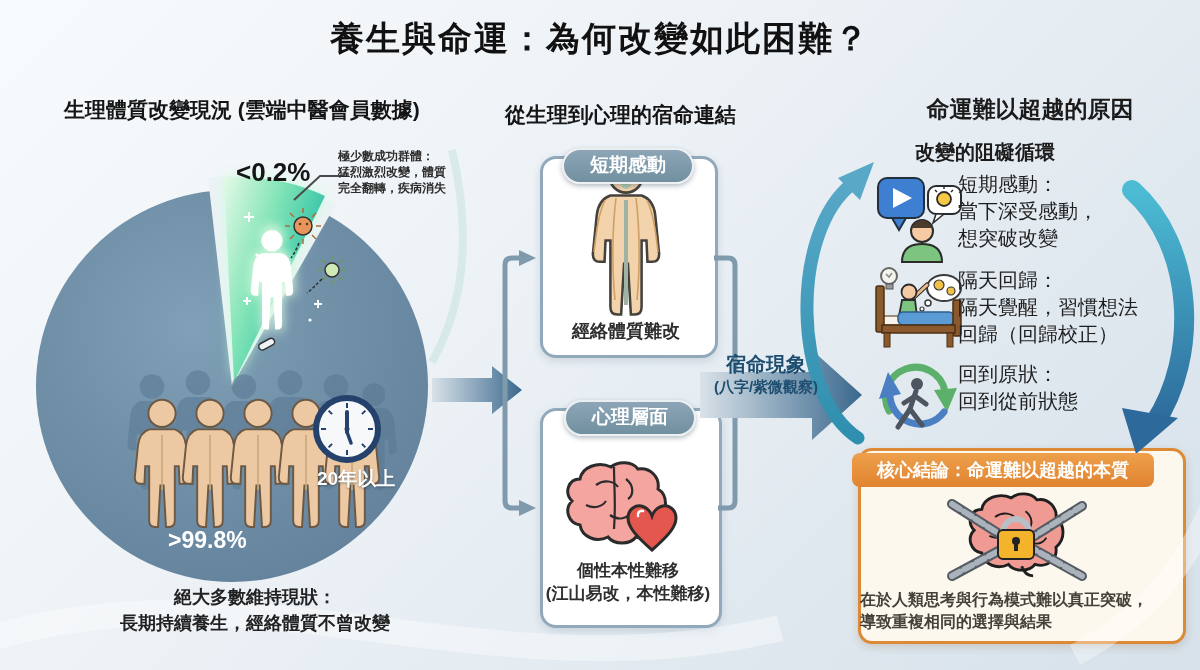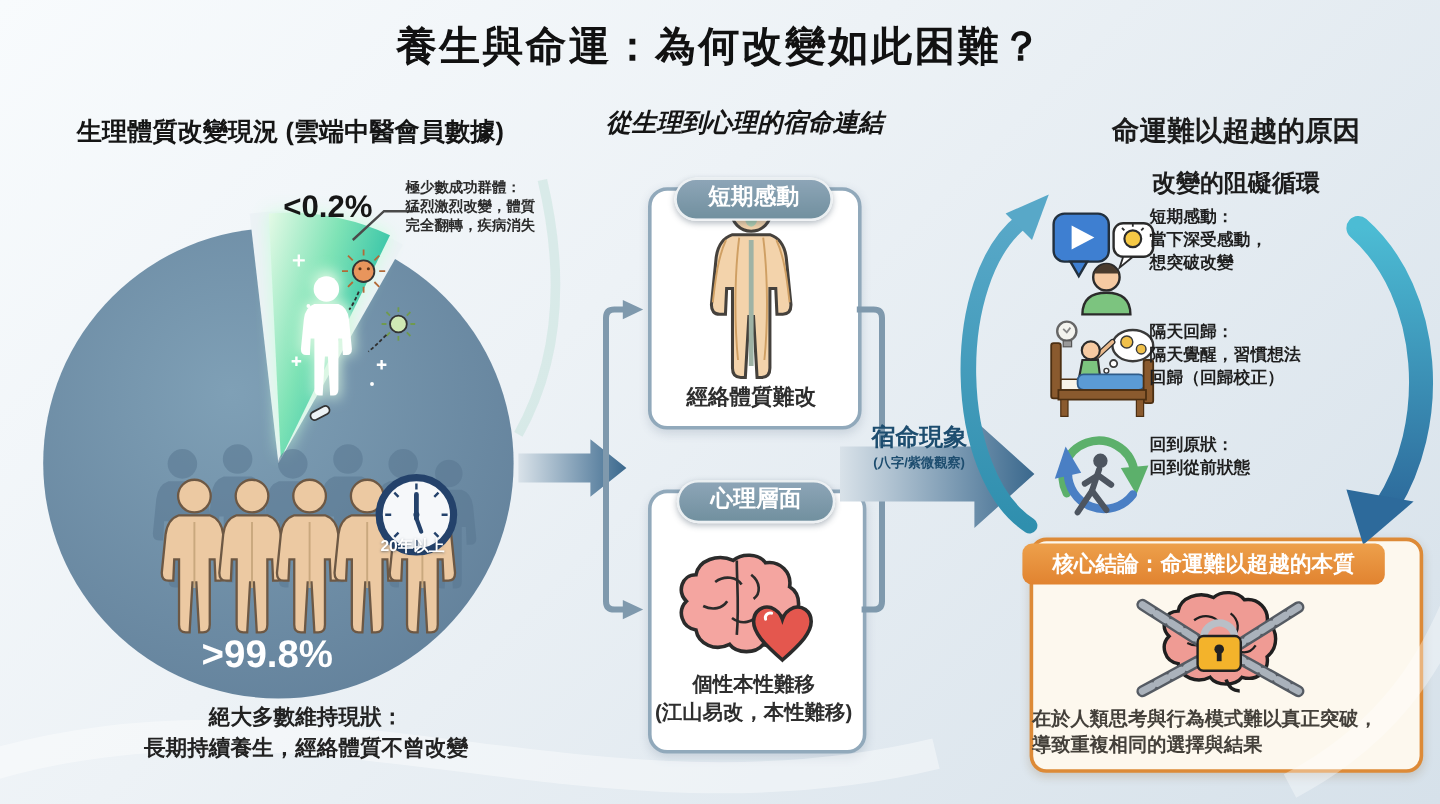--- a/index.html
+++ b/index.html
@@ -4,42 +4,42 @@
 <style>
   html,body{margin:0;padding:0;}
   #canvas{position:relative;width:1200px;height:670px;overflow:hidden;
     font-family:"Liberation Sans","DejaVu Sans",sans-serif;
     background:linear-gradient(135deg,#f8fbfd 0%,#edf2f6 40%,#d6e1ea 100%);}
   .abs{position:absolute;}
   .t{color:#1b1b1b;font-weight:bold;}
   #title{top:16px;left:0;width:1200px;text-align:center;font-size:34px;letter-spacing:2px;color:#111;}
   .sec-head{font-size:21px;color:#151515;}
   #left-head{left:64px;top:96px;}
-  #mid-head{left:505px;top:88px;font-style:italic;}
+  #mid-head{left:505px;top:101px;}
   #right-head{left:880px;top:94px;width:300px;text-align:center;font-size:23px;}
-  #right-sub{left:905px;top:139px;width:250px;text-align:center;font-size:20px;color:#1c1c1c;}
+  #right-sub{left:860px;top:139px;width:250px;text-align:center;font-size:20px;color:#1c1c1c;}
   #callout{left:338px;top:149px;width:190px;font-size:12px;line-height:1.32;color:#2b2b2b;text-align:left;}
   #slice-small{left:216px;top:157px;font-size:26px;color:#161616;margin-left:20px;}
-  #slice-large{left:168px;top:527px;font-size:32px;color:#ffffff;}
-  #clock-label{left:317px;top:446px;font-size:13px;color:#ffffff;text-shadow:0 1px 2px rgba(30,50,70,.5);}
+  #slice-large{left:168px;top:527px;font-size:23px;color:#ffffff;}
+  #clock-label{left:317px;top:466px;font-size:19px;color:#ffffff;text-shadow:0 1px 2px rgba(30,50,70,.5);}
   #pie-caption{left:55px;top:584px;width:400px;text-align:center;font-size:18px;line-height:1.45;color:#222;}
   .card{background:#ffffff;border:3px solid #91a9bb;border-radius:16px;box-shadow:0 3px 8px rgba(70,95,120,.18);}
   #box-physio{left:540px;top:156px;width:172px;height:196px;}
   #box-psych{left:540px;top:408px;width:176px;height:214px;}
   .pill{background:linear-gradient(#8da5b7,#71909f);border:2px solid rgba(255,255,255,.85);
     border-radius:18px;color:#fff;font-size:19px;font-weight:bold;text-align:center;
     line-height:30px;box-shadow:0 2px 5px rgba(40,60,80,.35);}
   #pill-physio{left:562px;top:148px;width:128px;height:32px;}
   #pill-psych{left:564px;top:400px;width:128px;height:32px;}
   #cap-physio{left:540px;top:319px;width:172px;text-align:center;font-size:18px;color:#2e2e2e;}
   #cap-psych{left:538px;top:560px;width:180px;text-align:center;font-size:17px;line-height:1.35;color:#2e2e2e;}
   #arrow-label{left:688px;top:351px;width:156px;text-align:center;color:#1d4d6f;}
   #arrow-label .l1{font-size:20px;}
-  #arrow-label .l2{font-size:11px;}
-  .cycle-item{width:200px;font-size:14px;line-height:1.35;color:#1f1f1f;font-weight:bold;}
+  #arrow-label .l2{font-size:15px;}
+  .cycle-item{width:200px;font-size:20px;line-height:1.35;color:#1f1f1f;font-weight:normal;}
   #item1{left:958px;top:171px;}
   #item2{left:958px;top:267px;}
   #item3{left:958px;top:361px;}
   #conclusion-box{left:858px;top:448px;width:322px;height:190px;background:#fdf8ee;
     border:3px solid #dd8a37;border-radius:14px;box-shadow:0 3px 8px rgba(120,80,30,.2);}
   #conclusion-head{left:852px;top:453px;width:302px;height:34px;background:linear-gradient(#eda04b,#e18330);
     border-radius:8px;color:#fff;font-size:18px;font-weight:bold;text-align:center;line-height:34px;}
   #conclusion-text{left:860px;top:589px;width:318px;text-align:left;font-size:16px;line-height:1.4;color:#44403a;}
   svg{position:absolute;top:0;left:0;pointer-events:none;}
   .ln{display:block;}

